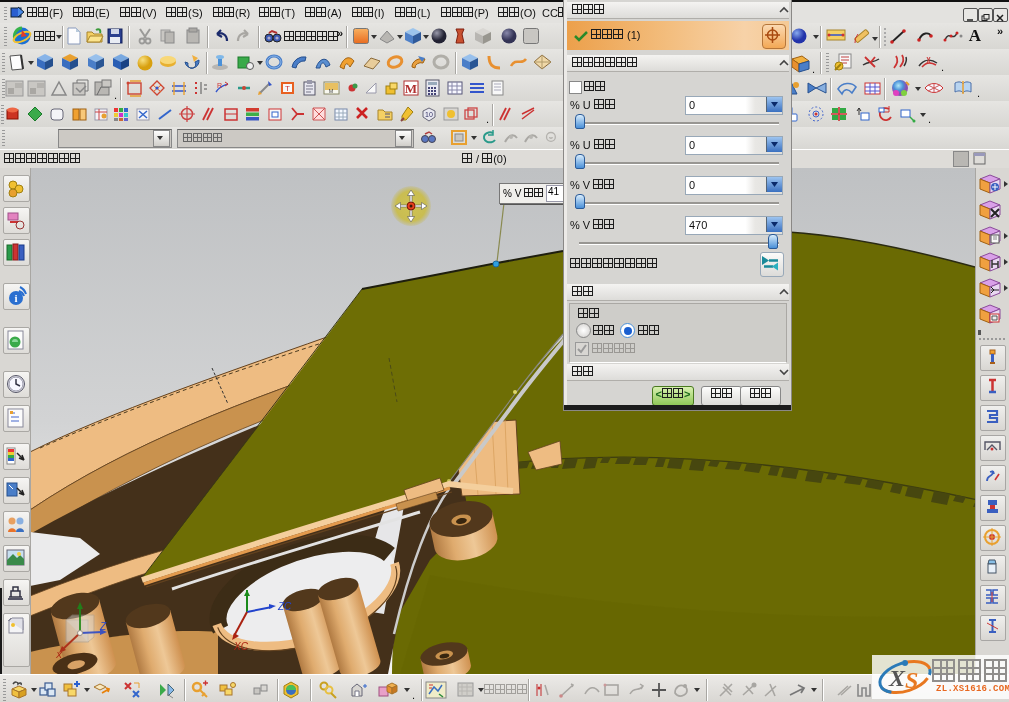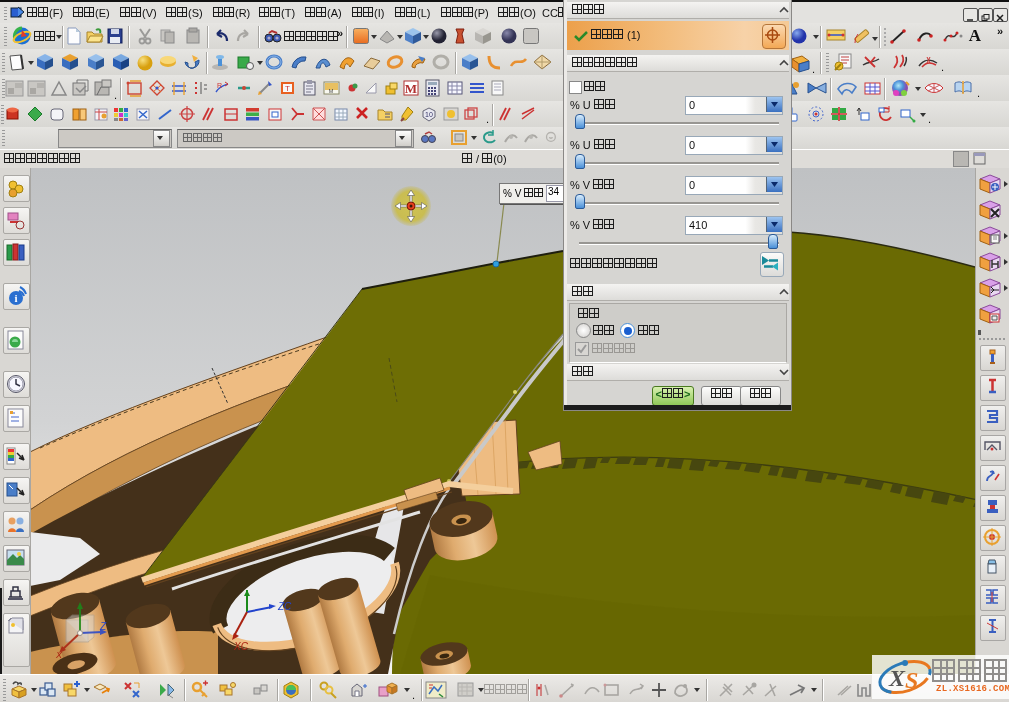--- a/index.html
+++ b/index.html
@@ -1047,21 +1047,21 @@
       <g fill="#fff" stroke="#555" stroke-width="0.6">
         <path d="M410,194 h2 v24 h-2 Z M399,205 h24 v2 h-24 Z"></path>
         <path d="M411,190 l-3.5,5.5 h7 Z M411,222 l-3.5,-5.5 h7 Z M395,206 l5.5,-3.5 v7 Z M427,206 l-5.5,-3.5 v7 Z"></path>
       </g>
       <circle cx="411" cy="206" r="4" fill="#e8401e" stroke="#7a1a08" stroke-width="1"></circle>
       <circle cx="411" cy="206" r="1.5" fill="#3a1a08"></circle>
     </svg>
   </div>
 <div style="position:absolute;left:499px;top:183px;width:64px;height:19px;background:#f0efec;border:1px solid #777;box-shadow:1px 1px 0 #555;overflow:hidden">
     <span style="font-size:10px;position:absolute;left:3px;top:4px;white-space:nowrap">% V <i style="display:inline-block;width:9px;height:9px;margin-right:1px;vertical-align:0px;box-sizing:border-box;border:1px solid #1d1d1d;background:linear-gradient(#1d1d1d,#1d1d1d) 50% 0/1px 100% no-repeat,linear-gradient(#1d1d1d,#1d1d1d) 0 50%/100% 1px no-repeat;"></i><i style="display:inline-block;width:9px;height:9px;margin-right:1px;vertical-align:0px;box-sizing:border-box;border:1px solid #1d1d1d;background:linear-gradient(#1d1d1d,#1d1d1d) 50% 0/1px 100% no-repeat,linear-gradient(#1d1d1d,#1d1d1d) 0 50%/100% 1px no-repeat;"></i></span>
-    <span style="position:absolute;left:46px;top:1px;width:17px;height:15px;background:#fff;border:1px solid #99a;font-size:10px;padding-left:1px">34</span>
+    <span style="position:absolute;left:46px;top:1px;width:17px;height:15px;background:#fff;border:1px solid #99a;font-size:10px;padding-left:1px">41</span>
   </div>
 <div style="position:absolute;left:0;top:588px;width:2px;height:86px;background:#1a1a1a;z-index:9"></div>
 <div style="position:absolute;left:0;top:168px;width:30px;height:506px;background:#d9d7d3;border-right:1px solid #a8a6a2"></div>
 <div style="position:absolute;left:3px;top:175px;width:25px;height:25px;background:linear-gradient(#f6f5f3,#dedcd8);border:1px solid #aaa8a4;border-radius:2px">
     <div style="margin:1px">
       <svg width="22" height="22" style="display:block">
         <circle cx="8" cy="8" r="4" fill="#f0c030" stroke="#a08010"></circle>
         <circle cx="14" cy="12" r="4" fill="#f0c030" stroke="#a08010"></circle>
         <circle cx="8" cy="16" r="4" fill="#e8a030" stroke="#a08010"></circle>
       </svg>
@@ -1543,21 +1543,21 @@
     <div style="position:absolute;left:121px;top:176px;width:96px;height:17px;background:linear-gradient(90deg,#fff 0%,#fff 62%,#e8e7e4 72%,#dfdedb 100%);border:1px solid #98a8b8">
       <span style="position:absolute;left:3px;top:2px">0</span>
       <div style="position:absolute;right:0;top:0;width:15px;height:15px;background:linear-gradient(#9cc4f0,#3a70c0);border-left:1px solid #567"><svg width="15" height="15">
           <path d="M4,5 h7 l-3.5,5 Z" fill="#0a2a6a"></path>
         </svg></div>
     </div>
     <div style="position:absolute;left:15px;top:202px;width:200px;height:2px;background:#989692;border-bottom:1px solid #fff"></div>
     <div style="position:absolute;left:11px;top:194px;width:8px;height:13px;background:linear-gradient(#d8ecfc,#4a90d8);border:1px solid #2a5a98;border-radius:4px 4px 2px 2px"></div>
     <span style="position:absolute;left:6px;top:219px">% V <i style="display:inline-block;width:10px;height:10px;margin-right:1px;vertical-align:0px;box-sizing:border-box;border:1px solid #1d1d1d;background:linear-gradient(#1d1d1d,#1d1d1d) 50% 0/1px 100% no-repeat,linear-gradient(#1d1d1d,#1d1d1d) 0 50%/100% 1px no-repeat;"></i><i style="display:inline-block;width:10px;height:10px;margin-right:1px;vertical-align:0px;box-sizing:border-box;border:1px solid #1d1d1d;background:linear-gradient(#1d1d1d,#1d1d1d) 50% 0/1px 100% no-repeat,linear-gradient(#1d1d1d,#1d1d1d) 0 50%/100% 1px no-repeat;"></i></span>
     <div style="position:absolute;left:121px;top:216px;width:96px;height:17px;background:linear-gradient(90deg,#fff 0%,#fff 62%,#e8e7e4 72%,#dfdedb 100%);border:1px solid #98a8b8">
-      <span style="position:absolute;left:3px;top:2px">410</span>
+      <span style="position:absolute;left:3px;top:2px">470</span>
       <div style="position:absolute;right:0;top:0;width:15px;height:15px;background:linear-gradient(#9cc4f0,#3a70c0);border-left:1px solid #567"><svg width="15" height="15">
           <path d="M4,5 h7 l-3.5,5 Z" fill="#0a2a6a"></path>
         </svg></div>
     </div>
     <div style="position:absolute;left:15px;top:242px;width:200px;height:2px;background:#989692;border-bottom:1px solid #fff"></div>
     <div style="position:absolute;left:204px;top:234px;width:8px;height:13px;background:linear-gradient(#d8ecfc,#4a90d8);border:1px solid #2a5a98;border-radius:4px 4px 2px 2px"></div>
     <span style="position:absolute;left:6px;top:258px"><i style="display:inline-block;width:10px;height:10px;margin-right:1px;vertical-align:0px;box-sizing:border-box;border:1px solid #1d1d1d;background:linear-gradient(#1d1d1d,#1d1d1d) 50% 0/1px 100% no-repeat,linear-gradient(#1d1d1d,#1d1d1d) 0 50%/100% 1px no-repeat;"></i><i style="display:inline-block;width:10px;height:10px;margin-right:1px;vertical-align:0px;box-sizing:border-box;border:1px solid #1d1d1d;background:linear-gradient(#1d1d1d,#1d1d1d) 50% 0/1px 100% no-repeat,linear-gradient(#1d1d1d,#1d1d1d) 0 50%/100% 1px no-repeat;"></i><i style="display:inline-block;width:10px;height:10px;margin-right:1px;vertical-align:0px;box-sizing:border-box;border:1px solid #1d1d1d;background:linear-gradient(#1d1d1d,#1d1d1d) 50% 0/1px 100% no-repeat,linear-gradient(#1d1d1d,#1d1d1d) 0 50%/100% 1px no-repeat;"></i><i style="display:inline-block;width:10px;height:10px;margin-right:1px;vertical-align:0px;box-sizing:border-box;border:1px solid #1d1d1d;background:linear-gradient(#1d1d1d,#1d1d1d) 50% 0/1px 100% no-repeat,linear-gradient(#1d1d1d,#1d1d1d) 0 50%/100% 1px no-repeat;"></i><i style="display:inline-block;width:10px;height:10px;margin-right:1px;vertical-align:0px;box-sizing:border-box;border:1px solid #1d1d1d;background:linear-gradient(#1d1d1d,#1d1d1d) 50% 0/1px 100% no-repeat,linear-gradient(#1d1d1d,#1d1d1d) 0 50%/100% 1px no-repeat;"></i><i style="display:inline-block;width:10px;height:10px;margin-right:1px;vertical-align:0px;box-sizing:border-box;border:1px solid #1d1d1d;background:linear-gradient(#1d1d1d,#1d1d1d) 50% 0/1px 100% no-repeat,linear-gradient(#1d1d1d,#1d1d1d) 0 50%/100% 1px no-repeat;"></i><i style="display:inline-block;width:10px;height:10px;margin-right:1px;vertical-align:0px;box-sizing:border-box;border:1px solid #1d1d1d;background:linear-gradient(#1d1d1d,#1d1d1d) 50% 0/1px 100% no-repeat,linear-gradient(#1d1d1d,#1d1d1d) 0 50%/100% 1px no-repeat;"></i><i style="display:inline-block;width:10px;height:10px;margin-right:1px;vertical-align:0px;box-sizing:border-box;border:1px solid #1d1d1d;background:linear-gradient(#1d1d1d,#1d1d1d) 50% 0/1px 100% no-repeat,linear-gradient(#1d1d1d,#1d1d1d) 0 50%/100% 1px no-repeat;"></i></span>
     <div style="position:absolute;left:196px;top:252px;width:22px;height:23px;background:linear-gradient(#fbfbfa,#dcdbd8);border:1px solid #98a8b8;border-radius:3px"><svg width="20" height="21">
         <path d="M17,7.5 H8 M3,13.5 H12" stroke="#1a8a9a" stroke-width="2.6" fill="none"></path>
         <path d="M10,7.5 l7,-4.5 v9 Z" fill="#1a8a9a" transform="rotate(180 9 7.5)"></path>

